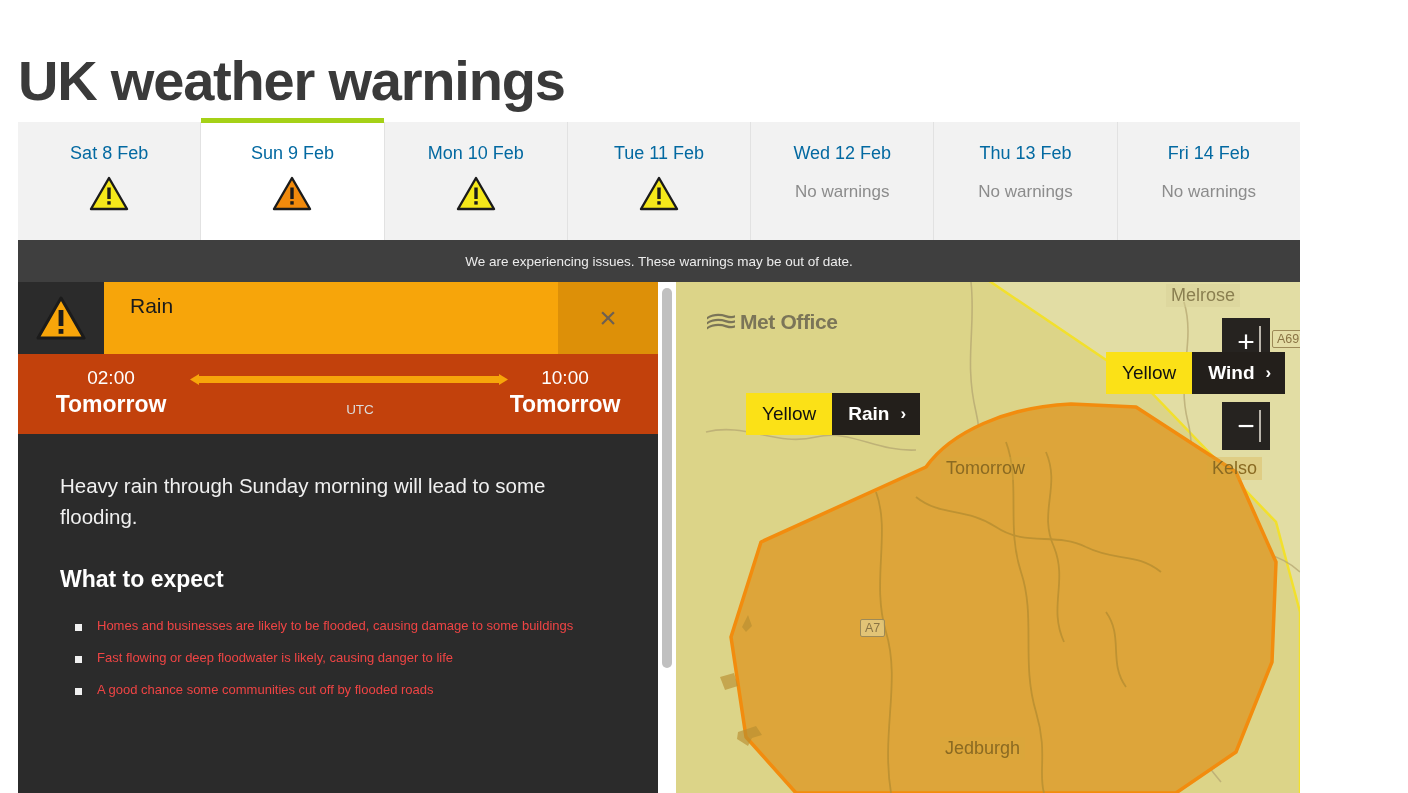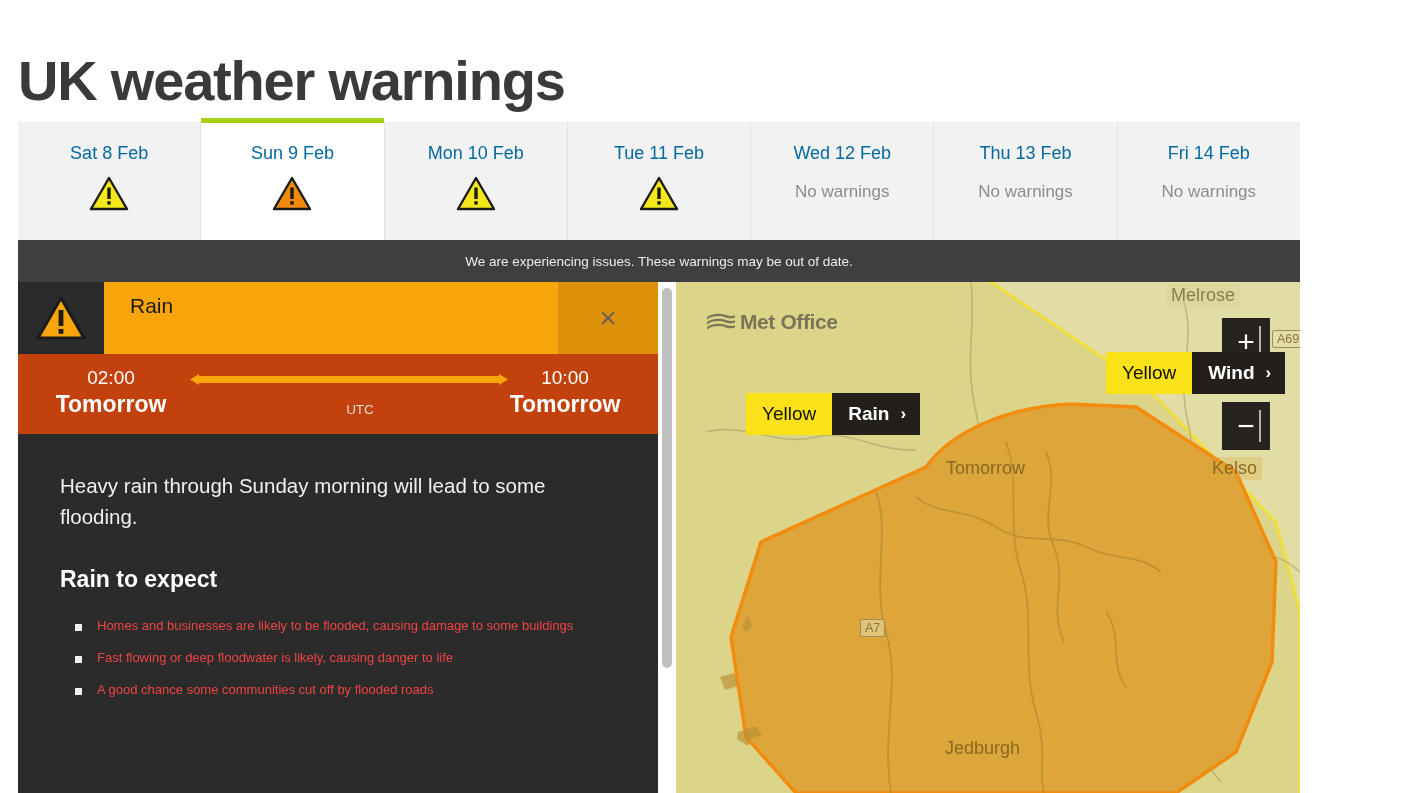--- a/index.html
+++ b/index.html
@@ -450,21 +450,21 @@
         </svg>
         <div class="time-tz">UTC</div>
         <div class="time-right">
           <div class="time-hour">10:00</div>
           <div class="time-day">Tomorrow</div>
         </div>
       </div>
 
       <div class="panel-body">
         <p class="body-para">Heavy rain through Sunday morning will lead to some flooding.</p>
-        <h2 class="body-head">Rain to expect</h2>
+        <h2 class="body-head">What to expect</h2>
         <ul class="body-list" id="expect-list">
             <li>Homes and businesses are likely to be flooded, causing damage to some buildings</li>
             <li>Fast flowing or deep floodwater is likely, causing danger to life</li>
             <li>A good chance some communities cut off by flooded roads</li>
           </ul>
       </div>
     </div>
 
     <div class="panel-scroll">
       <div class="panel-scroll-thumb"></div>

